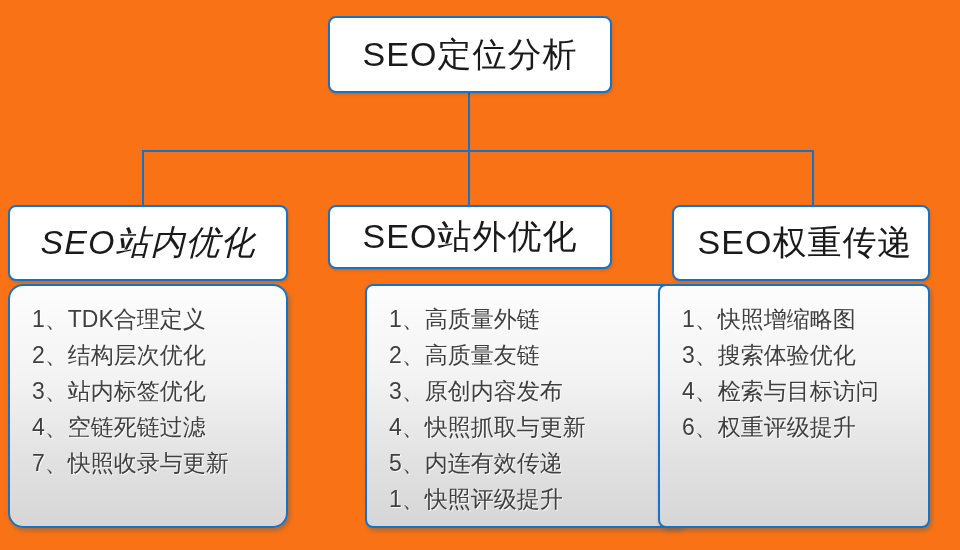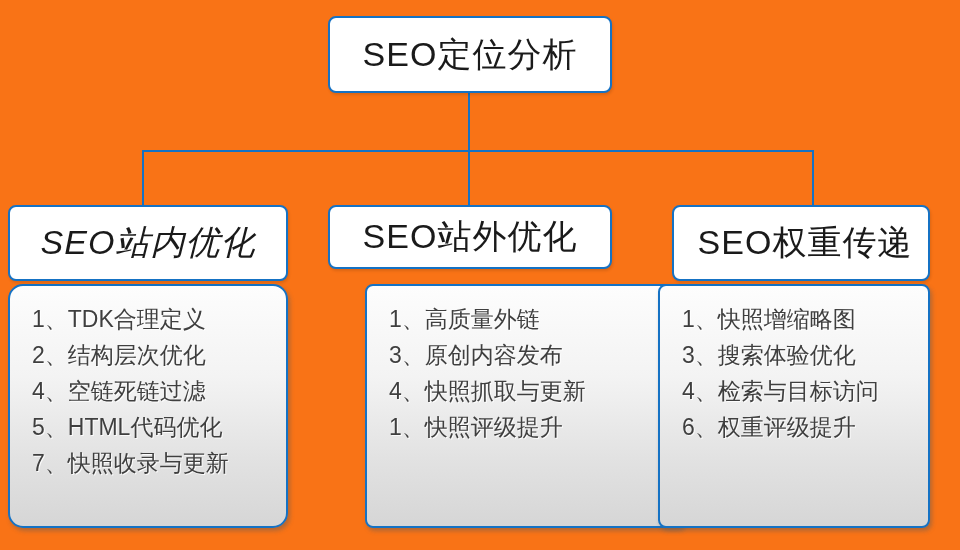--- a/index.html
+++ b/index.html
@@ -83,29 +83,31 @@
   <div class="node hdr2">
     <span>SEO站外优化</span>
   </div>
   <div class="node hdr3">
     <span>SEO权重传递</span>
   </div>
 
   <div class="list list1">
     <div class="item">1、TDK合理定义</div>
     <div class="item">2、结构层次优化</div>
+    <div class="item">3、站内标签优化</div>
     <div class="item">4、空链死链过滤</div>
-    <div class="item">5、HTML代码优化</div>
     <div class="item">7、快照收录与更新</div>
   </div>
 
   <div class="list list2">
     <div class="item">1、高质量外链</div>
+    <div class="item">2、高质量友链</div>
     <div class="item">3、原创内容发布</div>
     <div class="item">4、快照抓取与更新</div>
+    <div class="item">5、内连有效传递</div>
     <div class="item">1、快照评级提升</div>
   </div>
 
   <div class="list list3">
     <div class="item">1、快照增缩略图</div>
     <div class="item">3、搜索体验优化</div>
     <div class="item">4、检索与目标访问</div>
     <div class="item">6、权重评级提升</div>
   </div>
 

